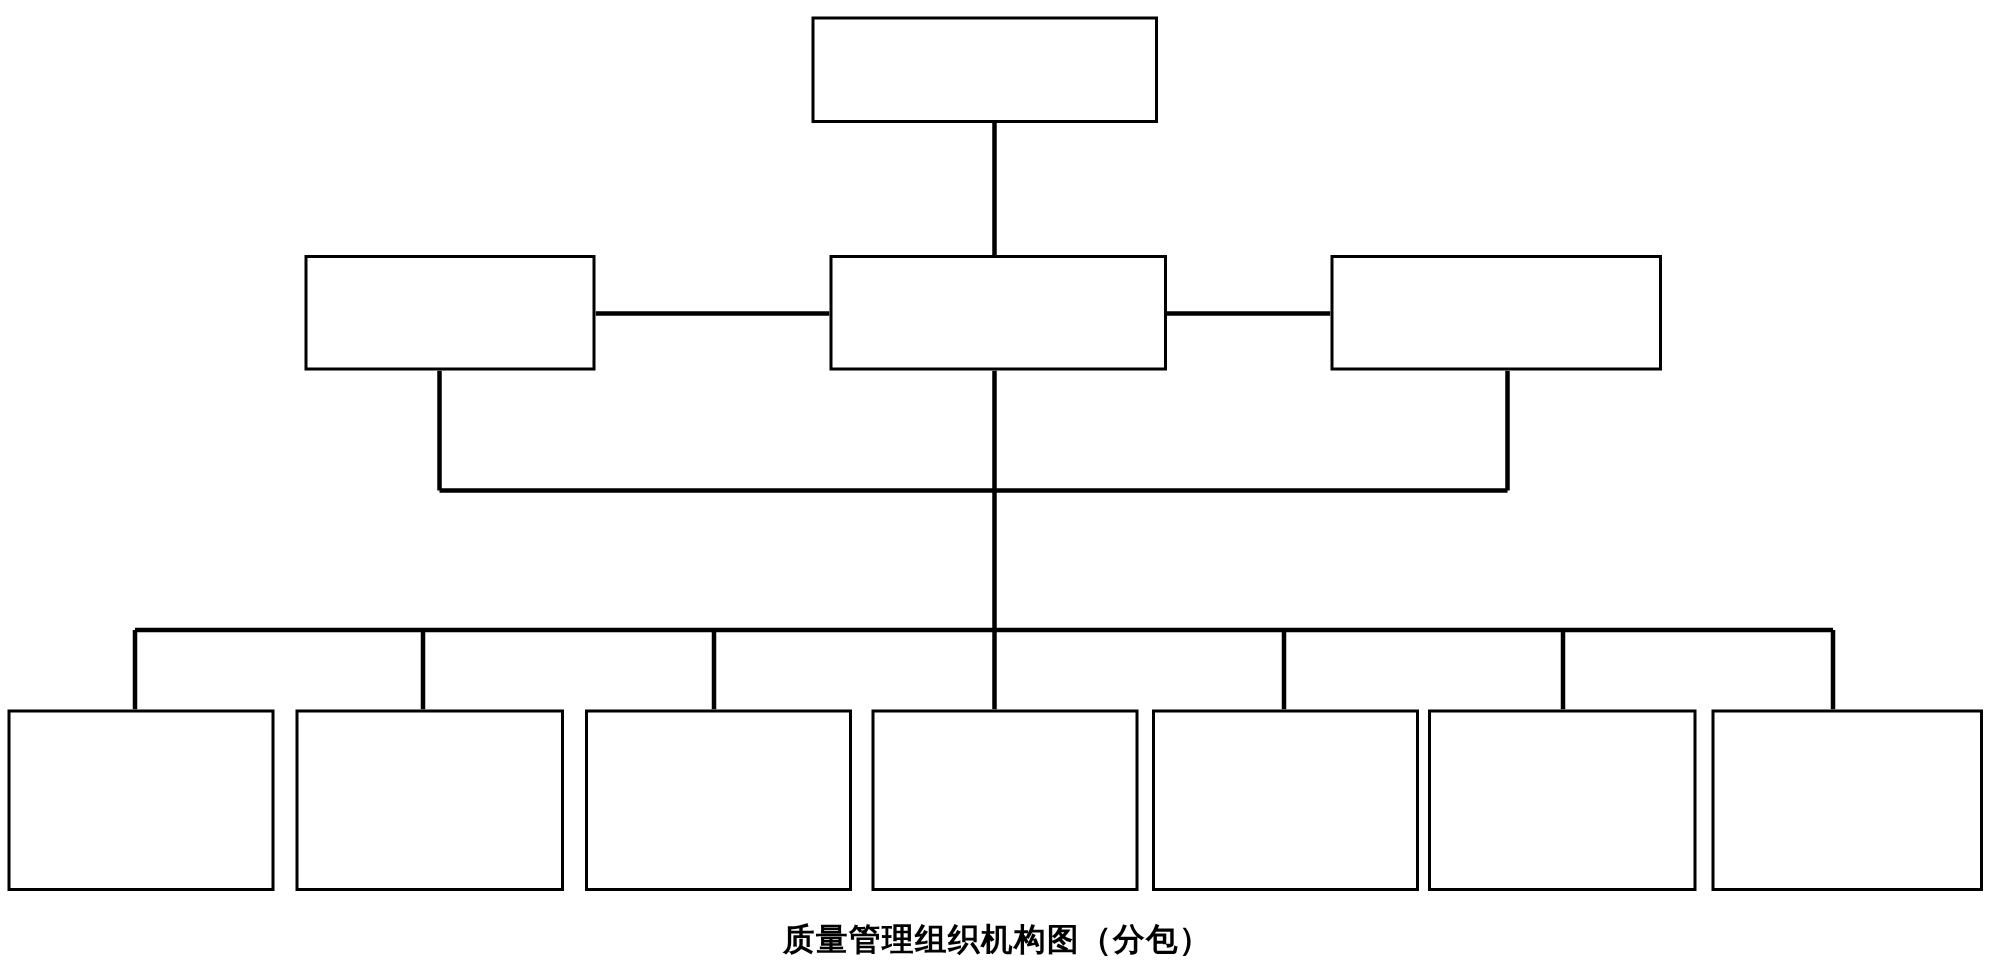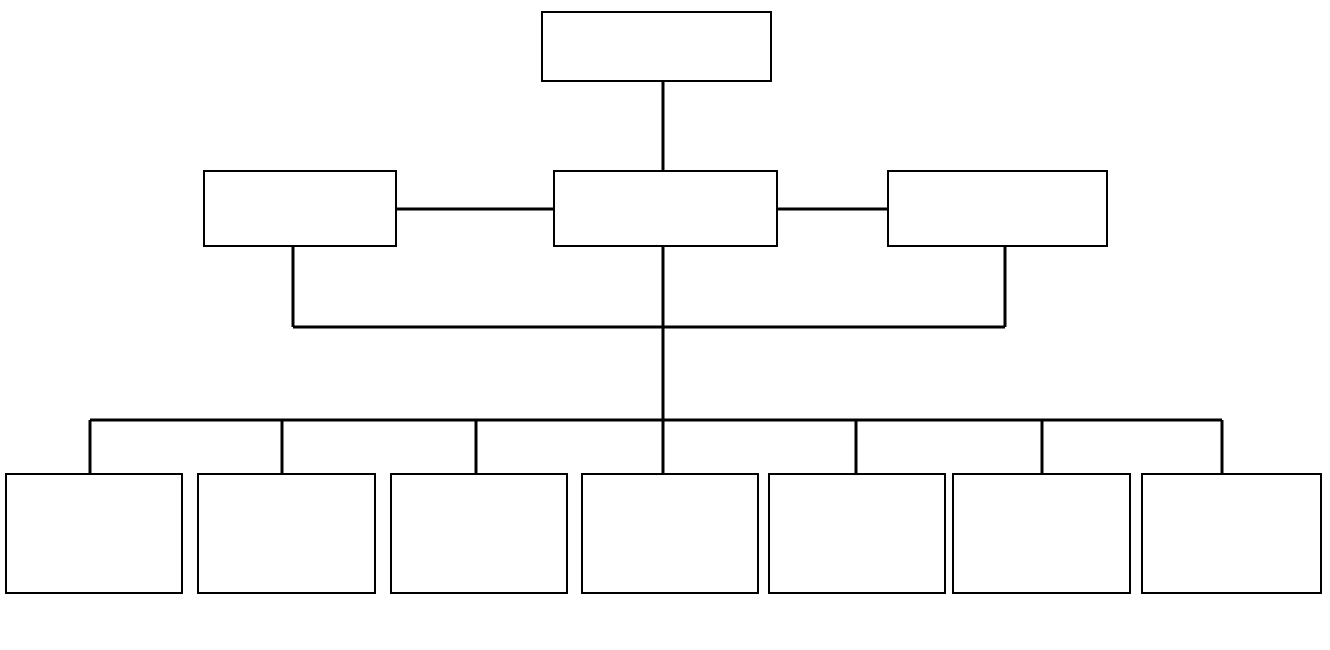--- a/index.html
+++ b/index.html
@@ -86,14 +86,15 @@
       <div class="org-node" style="left: 887px; top: 170px; width: 221px; height: 77px; border-color: rgb(0, 0, 0); background: rgb(255, 255, 255);"></div>
       <div class="org-node" style="left: 5px; top: 473px; width: 178px; height: 121px; border-color: rgb(0, 0, 0); background: rgb(255, 255, 255);"></div>
       <div class="org-node" style="left: 197px; top: 473px; width: 179px; height: 121px; border-color: rgb(0, 0, 0); background: rgb(255, 255, 255);"></div>
       <div class="org-node" style="left: 390px; top: 473px; width: 178px; height: 121px; border-color: rgb(0, 0, 0); background: rgb(255, 255, 255);"></div>
       <div class="org-node" style="left: 581px; top: 473px; width: 178px; height: 121px; border-color: rgb(0, 0, 0); background: rgb(255, 255, 255);"></div>
       <div class="org-node" style="left: 768px; top: 473px; width: 178px; height: 121px; border-color: rgb(0, 0, 0); background: rgb(255, 255, 255);"></div>
       <div class="org-node" style="left: 952px; top: 473px; width: 179px; height: 121px; border-color: rgb(0, 0, 0); background: rgb(255, 255, 255);"></div>
       <div class="org-node" style="left: 1141px; top: 473px; width: 181px; height: 121px; border-color: rgb(0, 0, 0); background: rgb(255, 255, 255);"></div>
     </div>
 
+  <div class="caption" style="top: 612px;">质量管理组织机构图（分包）</div>
 
 </div>
 
 </body></html>

